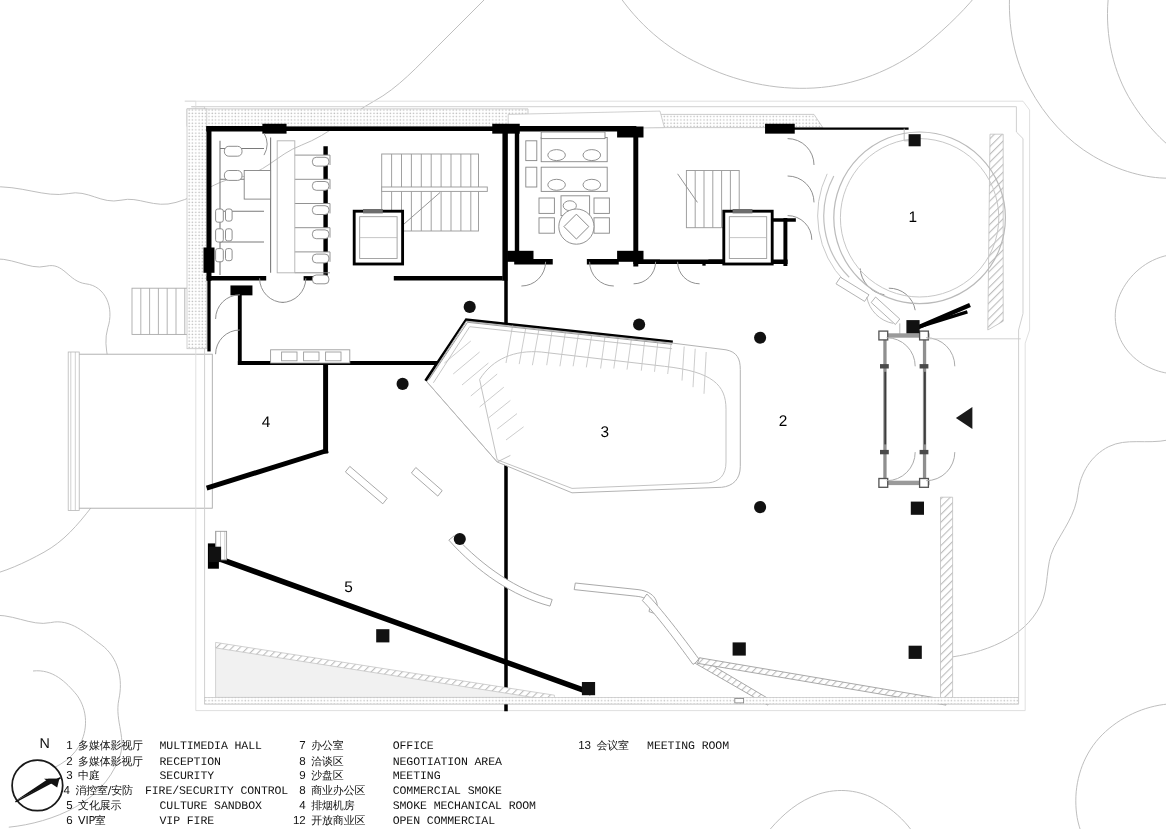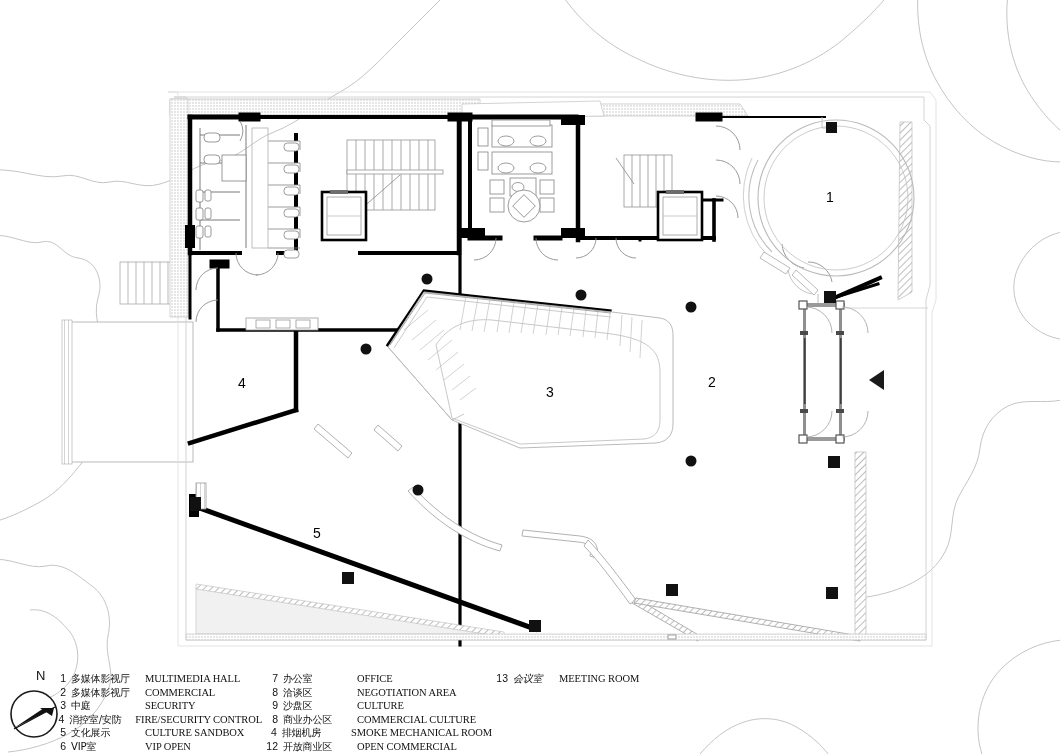--- a/index.html
+++ b/index.html
@@ -42,21 +42,21 @@
     top: 4px;
     display: flex;
     flex-direction: row;
   }
   .legend-col {
     display: flex;
     flex-direction: column;
   }
   .legend-col.c1 { width: 212px; }
   .legend-col.c2 { width: 230px; }
-  .legend-col.c3 { width: 200px; }
+  .legend-col.c3 { width: 200px; align-items: center; }
   .legend-row {
     display: flex;
     flex-direction: row;
     align-items: baseline;
     height: 13.6px;
     line-height: 13.6px;
     white-space: nowrap;
   }
   .lg-num {
     width: 16px;
@@ -69,24 +69,24 @@
     padding-left: 5px;
     width: 74px;
     font-size: 10px;
     color: #111;
     font-family: "DejaVu Sans", sans-serif;
     letter-spacing: -0.2px;
   }
   .lg-en {
     font-size: 10.5px;
     color: #111;
-    font-family: Liberation Serif, serif;
+    font-family: Liberation Mono, monospace;
     letter-spacing: -0.1px;
   }
-  .legend-col.c3 .lg-cn { width: 46px; font-style: italic; }
+  .legend-col.c3 .lg-cn { width: 46px; }
   
   .compass {
     position: absolute;
     left: 6px;
     top: 672px;
     width: 58px;
     height: 62px;
     z-index: 41;
   }
   .room-num {
@@ -474,64 +474,64 @@
 
       <div class="legend-col c1">
         <div class="legend-row">
           <span class="lg-num">1</span>
           <span class="lg-cn">多媒体影视厅</span>
           <span class="lg-en">MULTIMEDIA HALL</span>
         </div>
         <div class="legend-row">
           <span class="lg-num">2</span>
           <span class="lg-cn">多媒体影视厅</span>
-          <span class="lg-en">COMMERCIAL</span>
+          <span class="lg-en">RECEPTION</span>
         </div>
         <div class="legend-row">
           <span class="lg-num">3</span>
           <span class="lg-cn">中庭</span>
           <span class="lg-en">SECURITY</span>
         </div>
         <div class="legend-row">
           <span class="lg-num">4</span>
           <span class="lg-cn">消控室/安防</span>
           <span class="lg-en">FIRE/SECURITY CONTROL</span>
         </div>
         <div class="legend-row">
           <span class="lg-num">5</span>
           <span class="lg-cn">文化展示</span>
           <span class="lg-en">CULTURE SANDBOX</span>
         </div>
         <div class="legend-row">
           <span class="lg-num">6</span>
           <span class="lg-cn">VIP室</span>
-          <span class="lg-en">VIP OPEN</span>
+          <span class="lg-en">VIP FIRE</span>
         </div>
       </div>
 
       <div class="legend-col c2">
         <div class="legend-row">
           <span class="lg-num">7</span>
           <span class="lg-cn">办公室</span>
           <span class="lg-en">OFFICE</span>
         </div>
         <div class="legend-row">
           <span class="lg-num">8</span>
           <span class="lg-cn">洽谈区</span>
           <span class="lg-en">NEGOTIATION AREA</span>
         </div>
         <div class="legend-row">
           <span class="lg-num">9</span>
           <span class="lg-cn">沙盘区</span>
-          <span class="lg-en">CULTURE</span>
+          <span class="lg-en">MEETING</span>
         </div>
         <div class="legend-row">
           <span class="lg-num">8</span>
           <span class="lg-cn">商业办公区</span>
-          <span class="lg-en">COMMERCIAL CULTURE</span>
+          <span class="lg-en">COMMERCIAL SMOKE</span>
         </div>
         <div class="legend-row">
           <span class="lg-num">4</span>
           <span class="lg-cn">排烟机房</span>
           <span class="lg-en">SMOKE MECHANICAL ROOM</span>
         </div>
         <div class="legend-row">
           <span class="lg-num">12</span>
           <span class="lg-cn">开放商业区</span>
           <span class="lg-en">OPEN COMMERCIAL</span>

